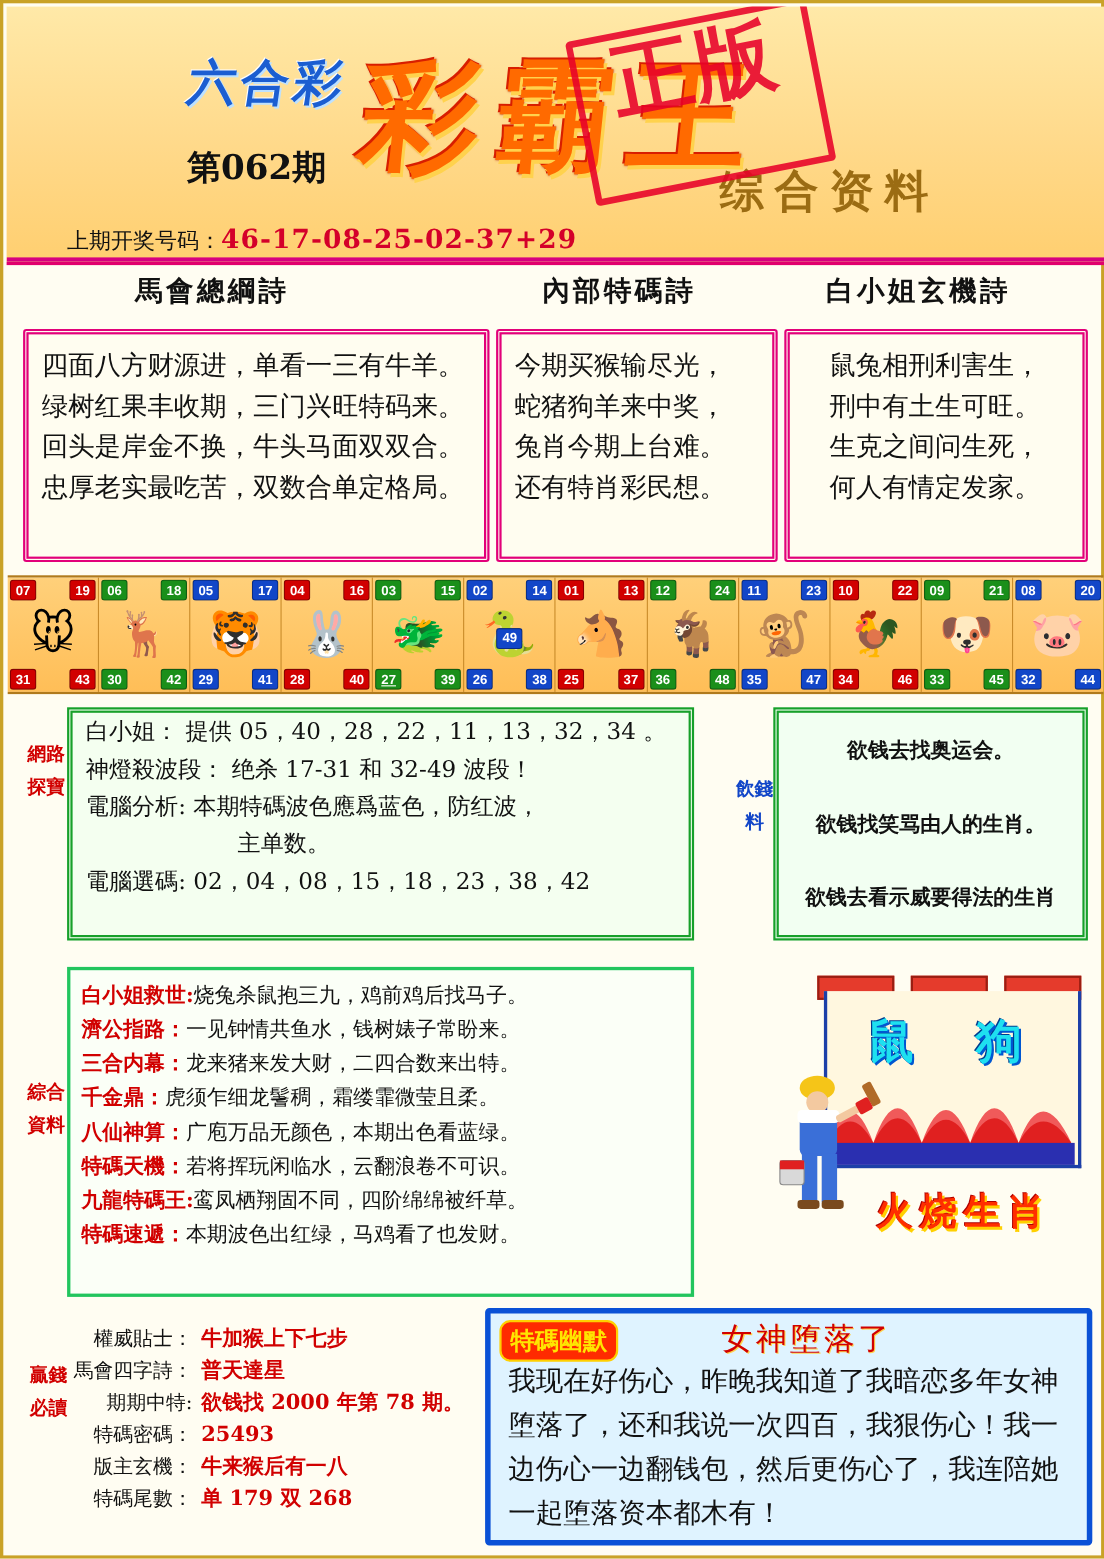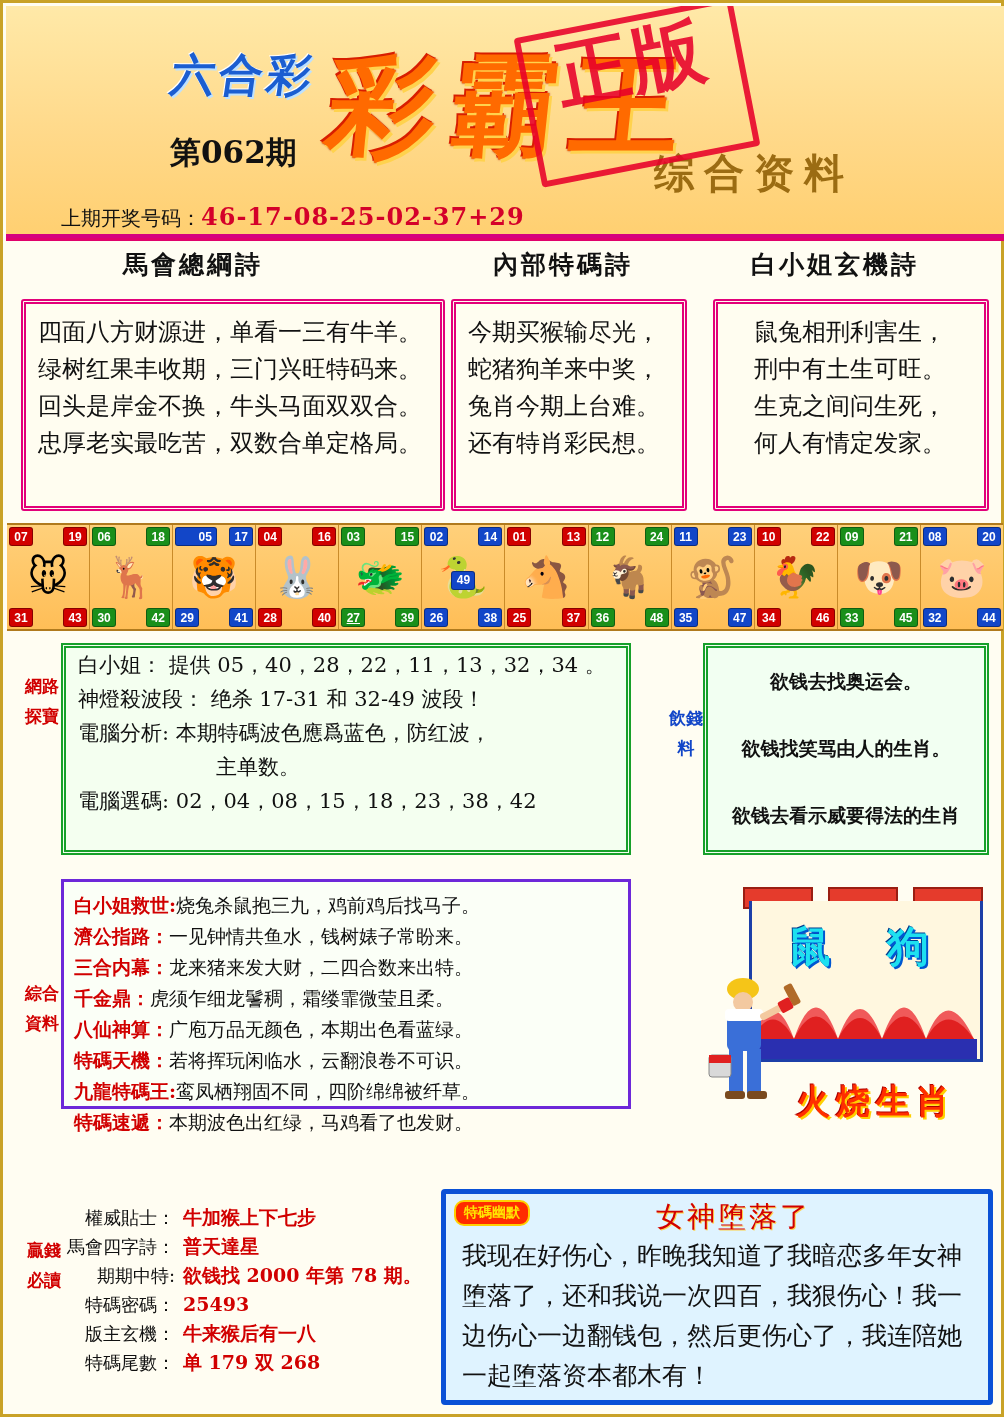--- a/index.html
+++ b/index.html
@@ -95,21 +95,21 @@
     background:#fffdf0;
     box-sizing:border-box;
     border-radius:3px;
   }
   .poembox .inner{
     padding:10px 12px;
     font-family:"DejaVu Serif","Liberation Serif",serif;
     font-size:24px;line-height:37px;color:#111;
   }
   #poem1{left:18px;top:296px;width:424px;height:212px;}
-  #poem2{left:448px;top:296px;width:236px;height:212px;}
+  #poem2{left:448px;top:296px;width:256px;height:212px;}
   #poem3{left:710px;top:296px;width:276px;height:212px;padding-left:24px;}
   
   .zodiac{
     position:absolute;left:4px;top:520px;width:996px;height:104px;
     background:linear-gradient(180deg,#ffd07a,#ffbe57);
     border-top:2px solid #b07a1d;border-bottom:2px solid #b07a1d;
     display:flex;
   }
   .zcell{
     flex:1 1 0;position:relative;border-right:1px solid #c98b2a;
@@ -153,22 +153,22 @@
     border:5px double #17a02a;background:#f2fff2;box-sizing:border-box;
     display:flex;flex-direction:column;justify-content:space-around;
     align-items:center;
   }
   .moneybox div{
     font-family:"DejaVu Serif","Liberation Serif",serif;
     font-size:19px;font-weight:bold;color:#111;
   }
   
   .listbox{
-    position:absolute;left:58px;top:876px;width:570px;height:230px;
-    border:3px solid #6d28d9;background:#fbfff7;box-sizing:border-box;
+    position:absolute;left:58px;top:876px;width:570px;height:300px;
+    border:3px solid #22c55e;background:#fbfff7;box-sizing:border-box;
     padding:8px 10px;
   }
   .lrow{
     font-family:"DejaVu Serif","Liberation Serif",serif;
     font-size:19px;line-height:31px;color:#111;white-space:nowrap;
   }
   .lrow .k{color:#d10000;font-weight:bold;}
   
   .poster{
     position:absolute;left:700px;top:876px;width:288px;height:290px;
@@ -215,21 +215,21 @@
   
   .jokebox{
     position:absolute;left:438px;top:1186px;width:552px;height:216px;
     border:5px solid #0a51d6;background:#dff3ff;box-sizing:border-box;
     border-radius:4px;
   }
   .joke-badge{
     position:absolute;left:8px;top:6px;
     background:#ff2b00;color:#ffe600;
     font-family:Liberation Mono, monospace;
-    font-size:14px;font-weight:bold;
+    font-size:22px;font-weight:bold;
     padding:2px 8px;border-radius:10px;
     border:2px solid #ffd000;
   }
   .joke-title{
     position:absolute;left:210px;top:4px;
     font-family:"DejaVu Serif","Liberation Serif",serif;
     font-size:28px;font-weight:normal;color:#d10000;
     letter-spacing:3px;
     text-shadow:1px 1px 0 #ffd24d;
   }
@@ -300,21 +300,21 @@
         <span class="zanimal">🐭</span>
       </div>
       <div class="zcell">
         <span class="znum tl" style="background: rgb(26, 143, 26);">06</span>
         <span class="znum tr" style="background: rgb(26, 143, 26);">18</span>
         <span class="znum bl" style="background: rgb(26, 143, 26);">30</span>
         <span class="znum br" style="background: rgb(26, 143, 26);">42</span>
         <span class="zanimal">🦌</span>
       </div>
       <div class="zcell">
-        <span class="znum tl" style="background: rgb(18, 70, 200); padding-left: 18px;">05</span>
+        <span class="znum tl" style="background: rgb(18, 70, 200);">05</span>
         <span class="znum tr" style="background: rgb(18, 70, 200);">17</span>
         <span class="znum bl" style="background: rgb(18, 70, 200);">29</span>
         <span class="znum br" style="background: rgb(18, 70, 200);">41</span>
         <span class="zanimal">🐯</span>
       </div>
       <div class="zcell">
         <span class="znum tl" style="background: rgb(209, 0, 0);">04</span>
         <span class="znum tr" style="background: rgb(209, 0, 0);">16</span>
         <span class="znum bl" style="background: rgb(209, 0, 0);">28</span>
         <span class="znum br" style="background: rgb(209, 0, 0);">40</span>

